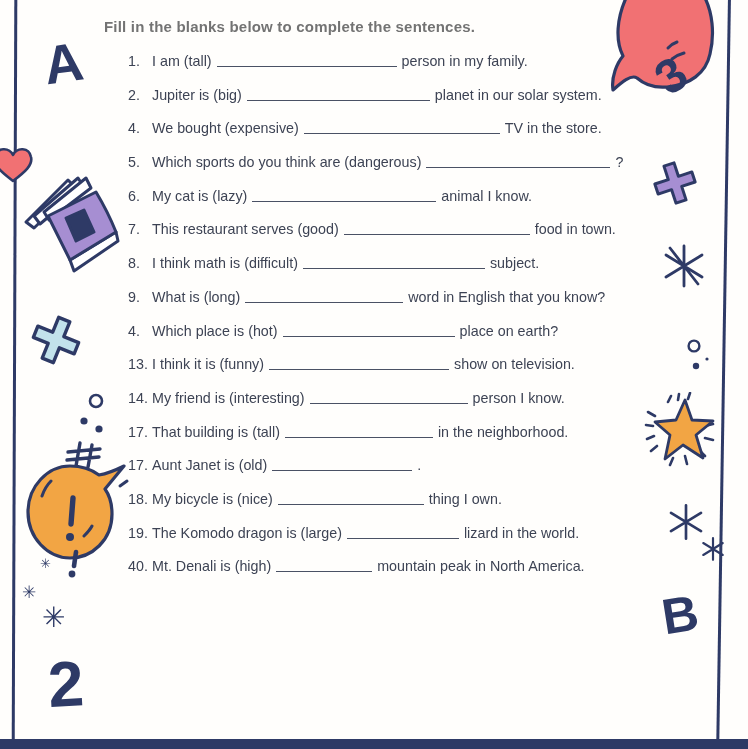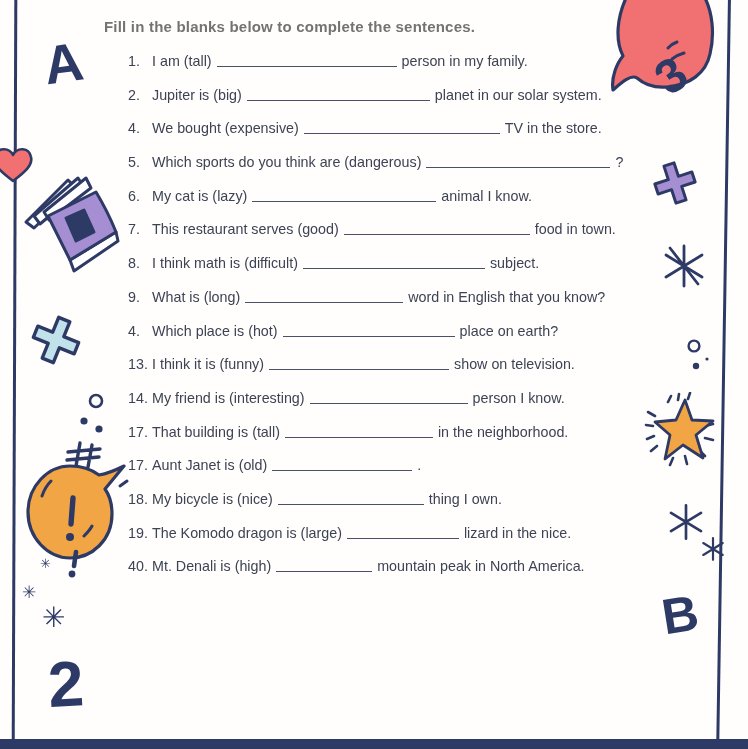--- a/index.html
+++ b/index.html
@@ -46,21 +46,21 @@
     <div class="sentence-row"><span class="item-number">6.</span><span>My cat is (lazy)</span><span class="answer-blank" style="width: 184px;"></span><span>animal I know.</span></div>
     <div class="sentence-row"><span class="item-number">7.</span><span>This restaurant serves (good)</span><span class="answer-blank" style="width: 186px;"></span><span>food in town.</span></div>
     <div class="sentence-row"><span class="item-number">8.</span><span>I think math is (difficult)</span><span class="answer-blank" style="width: 182px;"></span><span>subject.</span></div>
     <div class="sentence-row"><span class="item-number">9.</span><span>What is (long)</span><span class="answer-blank" style="width: 158px;"></span><span>word in English that you know?</span></div>
     <div class="sentence-row"><span class="item-number">4.</span><span>Which place is (hot)</span><span class="answer-blank" style="width: 172px;"></span><span>place on earth?</span></div>
     <div class="sentence-row"><span class="item-number">13.</span><span>I think it is (funny)</span><span class="answer-blank" style="width: 180px;"></span><span>show on television.</span></div>
     <div class="sentence-row"><span class="item-number">14.</span><span>My friend is (interesting)</span><span class="answer-blank" style="width: 158px;"></span><span>person I know.</span></div>
     <div class="sentence-row"><span class="item-number">17.</span><span>That building is (tall)</span><span class="answer-blank" style="width: 148px;"></span><span>in the neighborhood.</span></div>
     <div class="sentence-row"><span class="item-number">17.</span><span>Aunt Janet is (old)</span><span class="answer-blank" style="width: 140px;"></span><span>.</span></div>
     <div class="sentence-row"><span class="item-number">18.</span><span>My bicycle is (nice)</span><span class="answer-blank" style="width: 146px;"></span><span>thing I own.</span></div>
-    <div class="sentence-row"><span class="item-number">19.</span><span>The Komodo dragon is (large)</span><span class="answer-blank" style="width: 112px;"></span><span>lizard in the nice.</span></div>
+    <div class="sentence-row"><span class="item-number">19.</span><span>The Komodo dragon is (large)</span><span class="answer-blank" style="width: 112px;"></span><span>lizard in the world.</span></div>
     <div class="sentence-row"><span class="item-number">40.</span><span>Mt. Denali is (high)</span><span class="answer-blank" style="width: 96px;"></span><span>mountain peak in North America.</span></div>
   </div>
 
 <div class="doodle doodle-letter" style="left:44px;top:36px;font-size:54px;transform:rotate(-8deg);">A</div>
 
 <div class="doodle" style="left:606px;top:-4px;">
   <svg width="112" height="118" viewBox="0 0 112 118">
     <path d="M20,2 C11,22 9,44 17,60 C11,67 5,81 7,94 C15,87 25,78 31,82 C39,89 50,92 61,91 C84,89 100,77 104,58 C109,37 106,16 99,2 Z" fill="#f17173" stroke="#2e3a66" stroke-width="3.2" stroke-linejoin="round"></path>
     <path d="M62,52 C65,49 68,47 71,46 M66,63 C70,60 74,58 78,57" fill="none" stroke="#2e3a66" stroke-width="3" stroke-linecap="round"></path>
   </svg>

